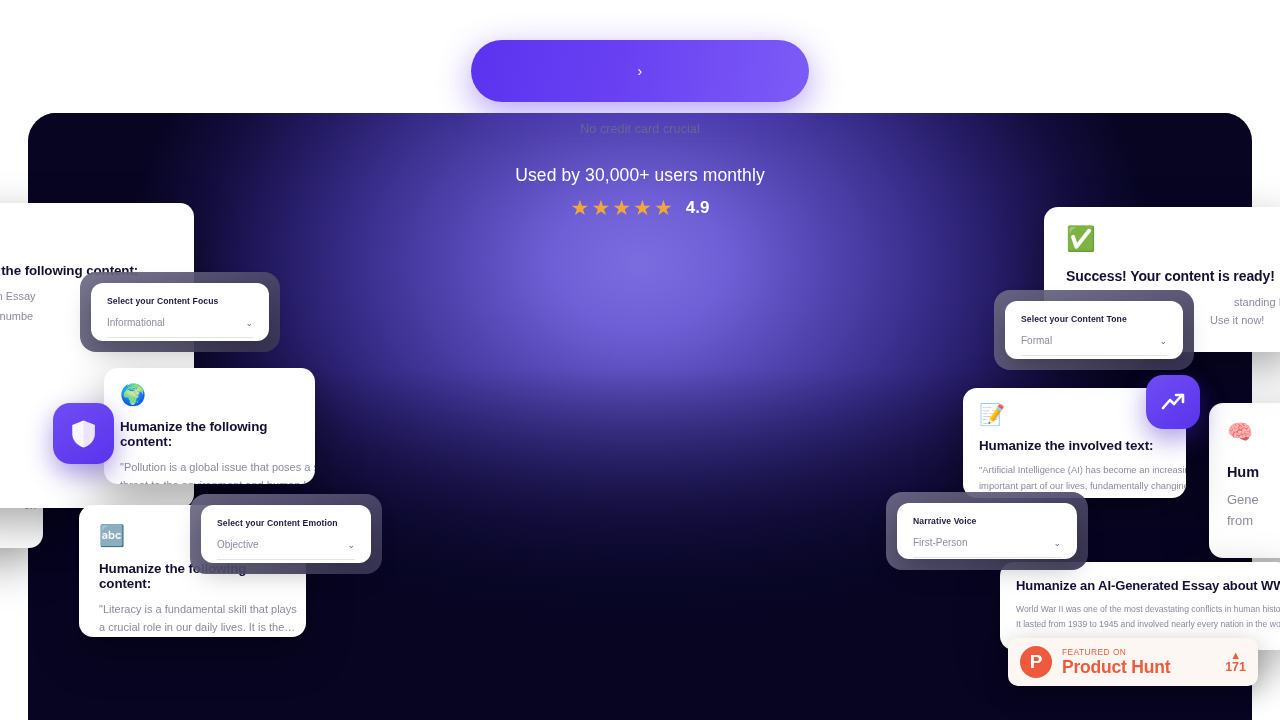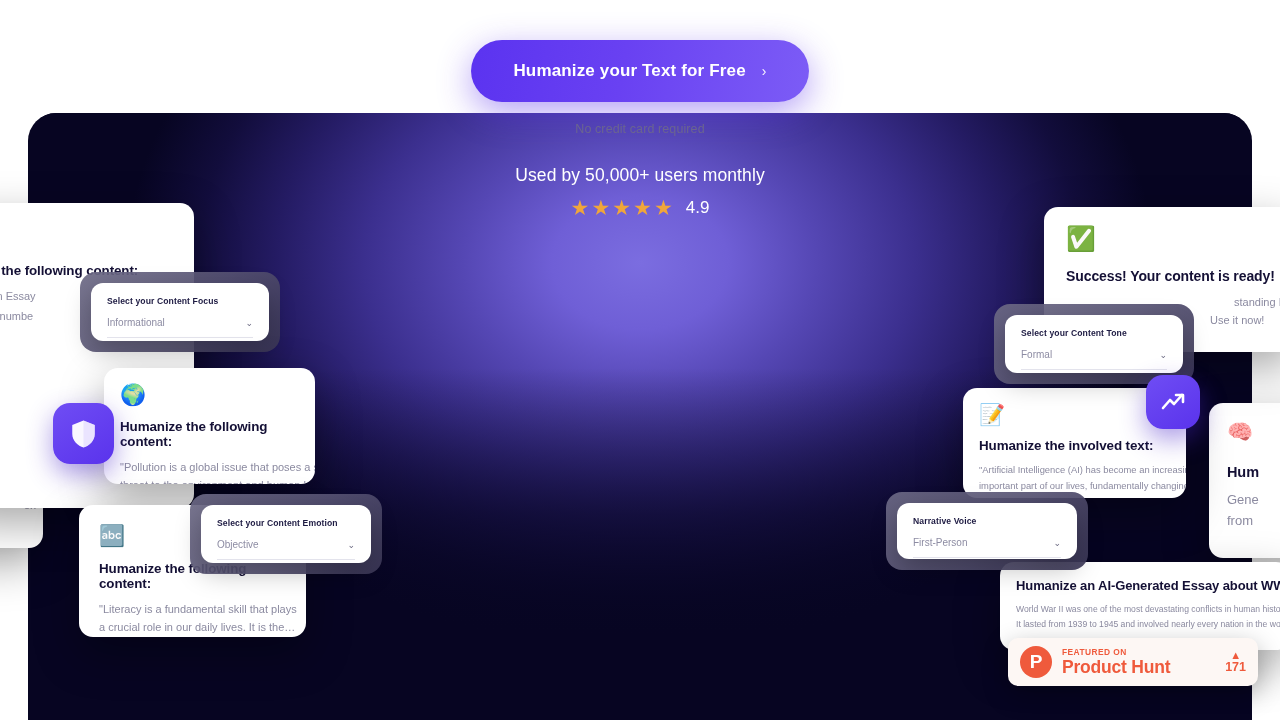--- a/index.html
+++ b/index.html
@@ -60,21 +60,21 @@
   .nocard{
     margin-top:20px; color:#6b6590; font-size:12.5px; letter-spacing:.1px;
   }
   .usedby{
     margin-top:29px; color:#fff; font-size:17.5px; font-weight:500; letter-spacing:.1px;
   }
   .ratingrow{
     margin-top:11px; display:flex; align-items:center; gap:9px;
   }
   .stars{ display:flex; gap:2px; font-size:21px; color:#f0a63a; line-height:1; }
-  .ratingval{ color:#fff; font-size:17px; font-weight:400; margin-left:4px; }
+  .ratingval{ color:#fff; font-size:17px; font-weight:700; margin-left:4px; }
 
   
   .card{
     position:absolute; background:#fff; border-radius:14px;
     box-shadow:0 16px 44px rgba(0,0,0,.34);
     overflow:hidden;
   }
   .card .emoji{ font-size:21px; line-height:1; display:block; }
   .card .ctitle{
     color:#141035; font-weight:700; font-size:13.4px; letter-spacing:-.1px;
@@ -119,21 +119,21 @@
     display:flex; align-items:center; padding:0 12px; gap:10px;
     z-index:60;
   }
   .ph .plogo{
     width:32px; height:32px; border-radius:50%; background:#ef5a3c;
     color:#fff; font-weight:700; font-size:19px;
     display:flex; align-items:center; justify-content:center;
     font-family:"Liberation Sans", sans-serif;
   }
   .ph .ptxt{ flex:1; line-height:1.05; }
-  .ph .pfeat{ color:#ef5a3c; font-size:8.4px; font-weight:700; letter-spacing:.45px; }
+  .ph .pfeat{ color:#ef5a3c; font-size:8.4px; font-weight:400; letter-spacing:.45px; }
   .ph .pname{ color:#ef5a3c; font-size:17.5px; font-weight:700; letter-spacing:-.2px; margin-top:1px; }
   .ph .pvote{ text-align:center; color:#ef5a3c; line-height:1.05; }
   .ph .parrow{ font-size:11px; }
   .ph .pnum{ font-size:12.5px; font-weight:700; }
 
   .clip{ white-space:nowrap; }
 </style>
 </head>
 <body>
 
@@ -197,21 +197,21 @@
     </div>
   </div>
 
   <div class="card" style="left:1044px; top:207px; width:250px; height:145px; z-index:18; padding:20px 22px;">
     <span class="emoji" style="font-size:24px;">✅</span>
     <div class="ctitle clip" style="margin-top:17px; font-size:14px;">Success! Your content is ready!</div>
     <div class="cbody clip" style="margin-left:128px;padding-left:40px;">standing Essay</div>
     <div class="cbody clip" style="margin-left:128px; margin-top:0;padding-left:16px;">Use it now!</div>
   </div>
 
-  <div class="ddwrap" style="left:994px; top:290px; width:200px; height:80px; z-index:24;margin-top:14px;">
+  <div class="ddwrap" style="left:994px; top:290px; width:200px; height:80px; z-index:24;">
     <div class="ddplate"></div>
     <div class="ddcard" style="left:11px; top:11px; right:11px; bottom:11px;">
       <div class="ddlabel">Select your Content Tone</div>
       <div class="ddfield">
         <span class="ddval">Formal</span>
         <span class="ddchev">⌄</span>
       </div>
     </div>
   </div>
 
@@ -261,27 +261,26 @@
     </div>
     <div class="pvote">
       <div class="parrow">▲</div>
       <div class="pnum">171</div>
     </div>
   </div>
 
   <div class="center">
 
     <button class="cta">
-      <span>Humanize your Text for Free</span>
       <span class="chev">›</span>
     </button>
 
-    <div class="nocard">No credit card required</div>
-
-    <div class="usedby">Used by 50,000+ users monthly</div>
+    <div class="nocard">No credit card crucial</div>
+
+    <div class="usedby">Used by 30,000+ users monthly</div>
 
     <div class="ratingrow">
       <div class="stars">
         <span>★</span>
         <span>★</span>
         <span>★</span>
         <span>★</span>
         <span>★</span>
       </div>
       <div class="ratingval">4.9</div>

